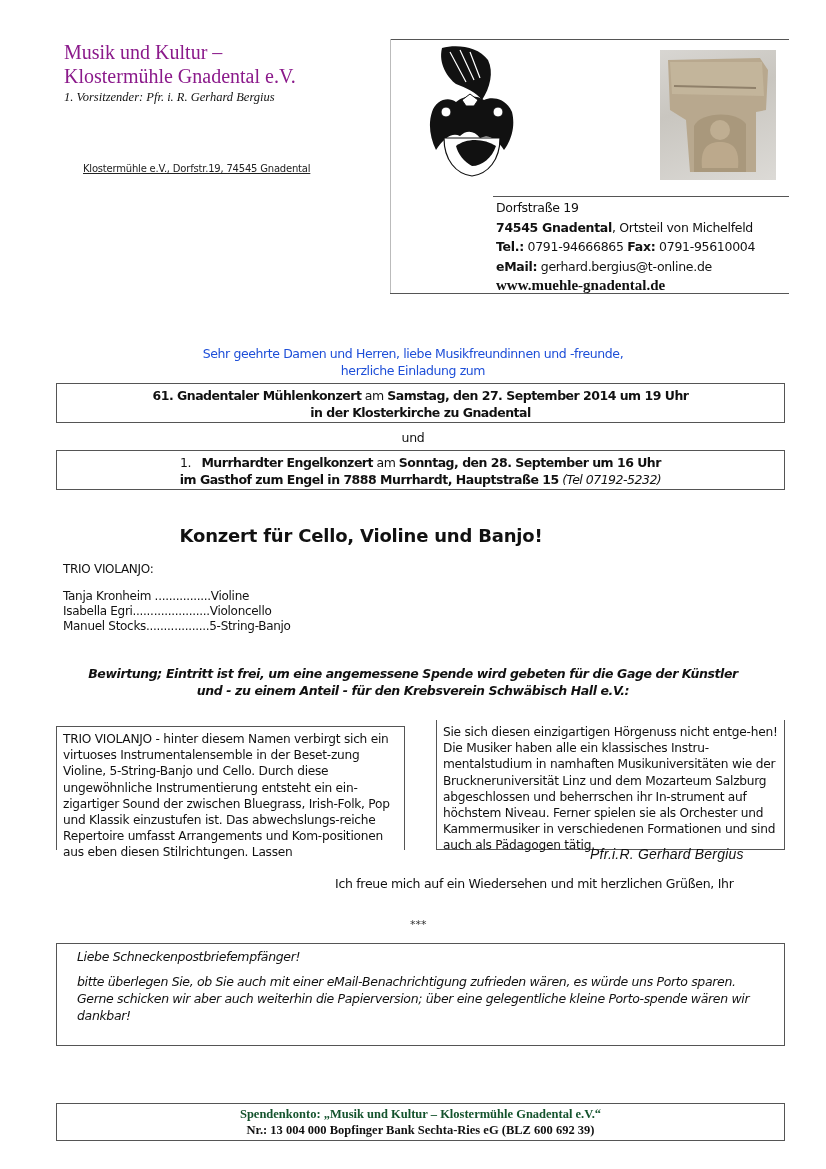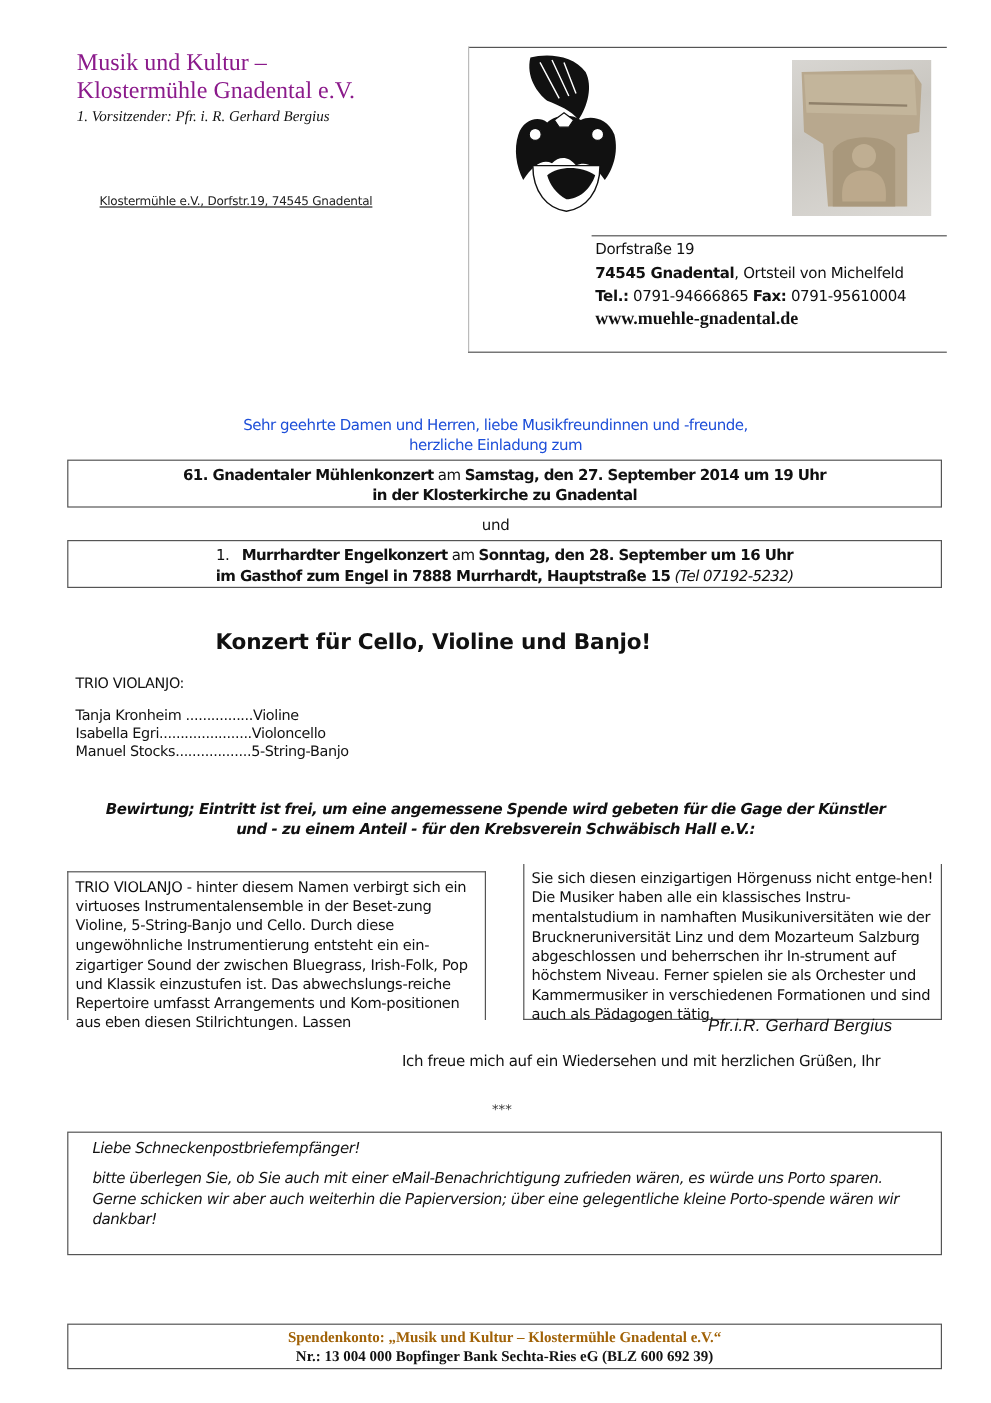--- a/index.html
+++ b/index.html
@@ -38,21 +38,21 @@
   .col { font-size:12.2px; line-height:16.2px; font-family:"DejaVu Sans", sans-serif; letter-spacing:-0.25px; padding:4px 6px; box-sizing:border-box; color:#111; }
 
   .closing { left:335px; top:876px; font-size:12.5px; letter-spacing:-0.3px; }
   .signature { left:590px; top:846px; font-size:14px; font-style:italic; font-family:Liberation Sans, sans-serif; letter-spacing:0.2px; }
   .stars { left:410px; top:918px; font-size:11px; color:#333; }
 
   .snail { left:56px; top:943px; width:729px; height:103px; padding:4px 20px; font-size:12.5px; line-height:17px; font-style:italic; letter-spacing:-0.35px; }
   .snail p { margin:0 0 8px 0; }
 
   .bank { left:56px; top:1103px; width:729px; height:38px; text-align:center; font-family:"Liberation Serif", serif; font-weight:bold; font-size:12.5px; line-height:16px; padding-top:2px; }
-  .bank .l1 { color:#a16207; }
+  .bank .l1 { color:#14532d; }
 </style>
 </head>
 <body>
 
 <div class="abs org-title">
   <div>Musik und Kultur –</div>
   <div>Klostermühle Gnadental e.V.</div>
 </div>
 <div class="abs org-sub">1. Vorsitzender: Pfr. i. R. Gerhard Bergius</div>
 <div class="abs return-addr">Klostermühle e.V., Dorfstr.19, 74545 Gnadental</div>
@@ -83,20 +83,21 @@
     <path d="M34 122 L34 76 C40 62 76 60 86 74 L86 122 Z" fill="#a9987c"></path>
     <circle cx="60" cy="80" r="10" fill="#bfae92"></circle>
     <path d="M42 118 C40 98 48 92 60 92 C72 92 80 98 78 118 Z" fill="#bca98c"></path>
   </svg>
 </div>
 
 <div class="abs addr">
   <div>Dorfstraße 19</div>
   <div><b>74545 Gnadental</b><span>, Ortsteil von Michelfeld</span></div>
   <div><b>Tel.:</b><span> 0791-94666865 </span><b>Fax:</b><span> 0791-95610004</span></div>
+  <div><b>eMail:</b><span> gerhard.bergius@t-online.de</span></div>
   <div class="web">www.muehle-gnadental.de</div>
 </div>
 
 <div class="abs greet">
   <div>Sehr geehrte Damen und Herren, liebe Musikfreundinnen und -freunde,</div>
   <div>herzliche Einladung zum</div>
 </div>
 
 <div class="box event" style="left:56px; top:383px; width:729px; height:40px; padding-top:3px;">
   <div><b>61. Gnadentaler Mühlenkonzert</b><span> am </span><b>Samstag, den 27. September 2014 um 19 Uhr</b></div>

